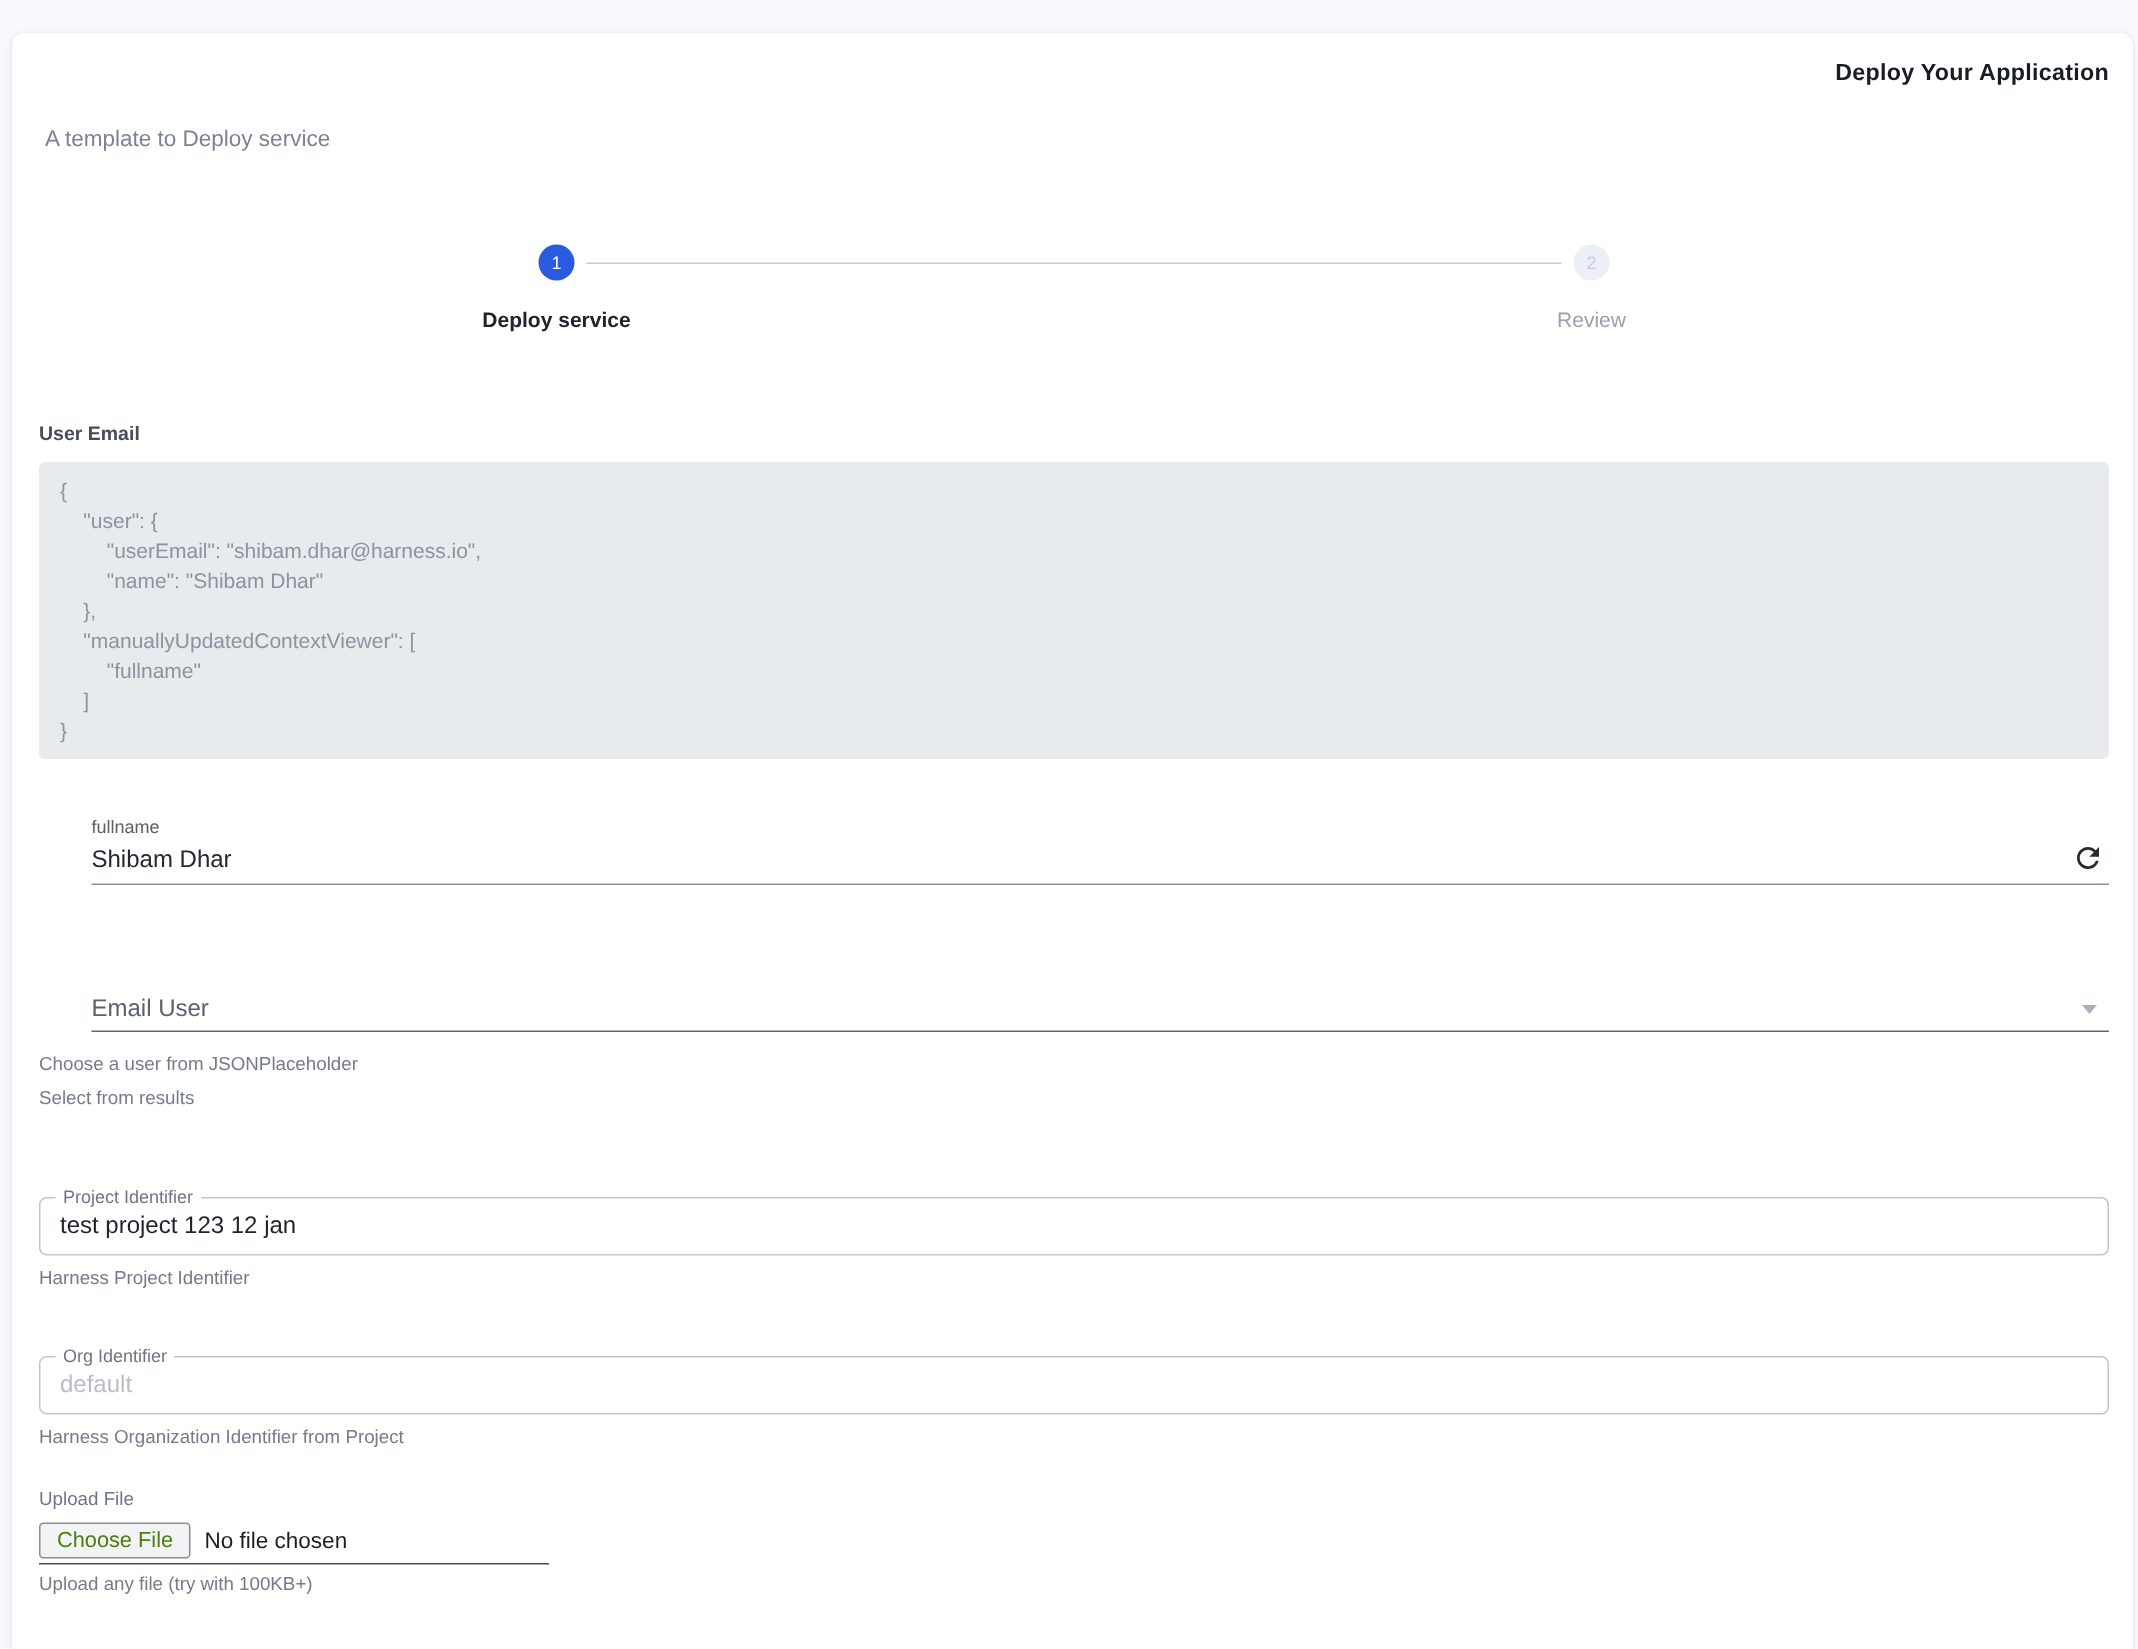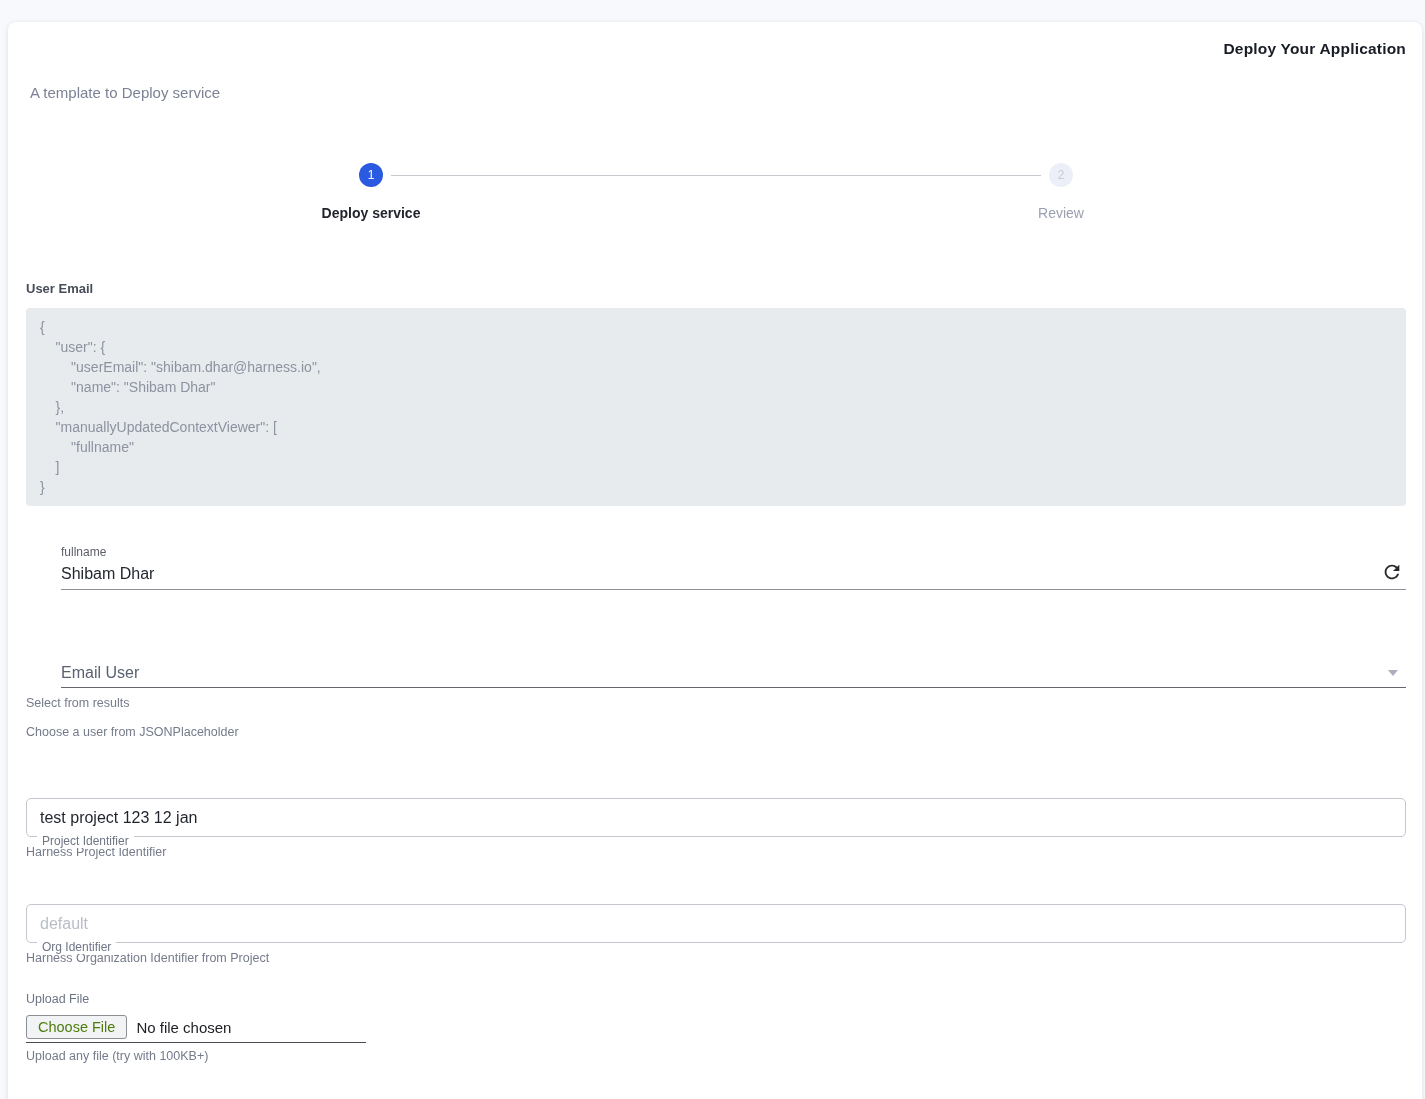--- a/index.html
+++ b/index.html
@@ -85,21 +85,21 @@
   .outlined-group-project { margin-top: 58px; }
   .outlined-group-org { margin-top: 44px; }
   .outlined {
     position: relative; border: 1px solid #c3c6cd; border-radius: 5px;
     height: 39px; display: flex; align-items: center; padding: 0 13px;
     background: #ffffff;
   }
   .notch-label {
     position: absolute; top: -7px; left: 10px;
     background: #ffffff; padding: 0 5px;
-    font-size: 12px; color: #6f7585; line-height: 13px; margin-top: 43px;
+    font-size: 12px; color: #6f7585; line-height: 13px;
   }
   .outlined input {
     width: 100%; border: none; outline: none; background: transparent;
     font-family: "Liberation Sans", sans-serif;
     font-size: 16px; color: #1f232b;
   }
   .outlined input::placeholder { color: #b9bdc6; opacity: 1; }
   .upload-group { margin-top: 26px; }
   .upload-label { font-size: 12.5px; color: #6e7487; line-height: 15px; }
   .file-row {
@@ -157,22 +157,22 @@
         <svg viewBox="0 0 24 24" width="22" height="22" aria-hidden="true">
           <path fill="currentColor" d="M17.65 6.35C16.2 4.9 14.21 4 12 4c-4.42 0-7.99 3.58-8 8s3.57 8 7.99 8c3.73 0 6.84-2.55 7.73-6h-2.08c-.82 2.33-3.04 4-5.65 4-3.31 0-6-2.69-6-6s2.69-6 6-6c1.66 0 3.14.69 4.22 1.78L13 11h7V4l-2.35 2.35z"></path>
         </svg>
       </button>
     </div>
 
     <div class="underline-field field-select">
       <div class="select-value">Email User</div>
       <span class="select-caret"></span>
     </div>
+    <div class="helper helper-m14">Choose a user from JSONPlaceholder</div>
     <div class="helper helper-m8">Select from results</div>
-    <div class="helper helper-m14">Choose a user from JSONPlaceholder</div>
 
     <div class="outlined-group-project">
       <div class="outlined">
         <span class="notch-label">Project Identifier</span>
         <input type="text" value="test project 123 12 jan" style="">
       </div>
       <div class="helper helper-m8">Harness Project Identifier</div>
     </div>
 
     <div class="outlined-group-org">

